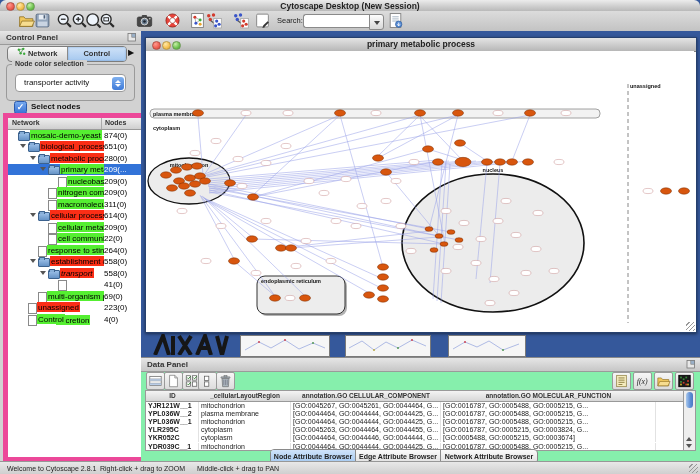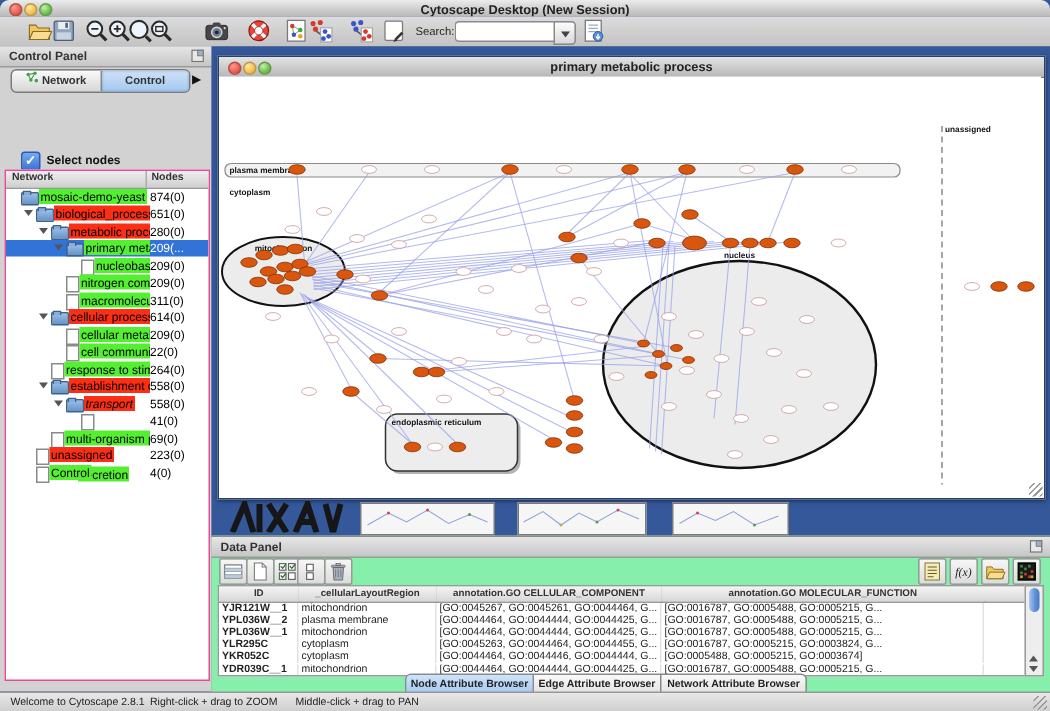--- a/index.html
+++ b/index.html
@@ -49,21 +49,21 @@
   #dropdown .stepper{position:absolute;right:1.5px;top:1.5px;bottom:1.5px;width:12px;border-radius:3px;
     background:linear-gradient(#7fb0ef,#3f7bd8);}
   #dropdown .stepper:before{content:"";position:absolute;left:3px;top:3px;
     border-left:3px solid transparent;border-right:3px solid transparent;border-bottom:3.5px solid #fff;}
   #dropdown .stepper:after{content:"";position:absolute;left:3px;bottom:3px;
     border-left:3px solid transparent;border-right:3px solid transparent;border-top:3.5px solid #fff;}
   #cpcheckbox{left:14px;top:70px;width:11px;height:11px;border-radius:2.5px;
     background:linear-gradient(#76a9ee,#3a73d6);border:1px solid #2a5aae;color:#fff;
     font-size:9px;line-height:10px;text-align:center;font-weight:bold;}
   #cpchecklbl{left:31px;top:71px;font-size:8px;color:#111;font-weight:bold;}
-  #cptree{left:3px;top:82px;width:135px;height:339px;background:#fff;border:1px solid #ec4899;overflow:hidden;}
+  #cptree{left:3px;top:82px;width:135px;height:339px;background:#fff;border:5px solid #ec4899;overflow:hidden;}
   #treehdr{left:0;top:0;width:100%;height:11px;background:linear-gradient(#efefef,#cfcfcf);
     border-bottom:1px solid #9a9a9a;font-size:7px;font-weight:bold;color:#333;}
   #treehdr .h1{position:absolute;left:4px;top:1px;}
   #treehdr .h2{position:absolute;left:97px;top:1px;}
   #treehdr .div{position:absolute;left:93px;top:0;bottom:0;width:1px;background:#aaa;}
   .trow{left:0;width:135px;height:11.5px;font-size:8px;line-height:11px;white-space:nowrap;}
   .trow.sel{background:#3273d8;}
   .trow .chip{position:absolute;top:.5px;height:10px;padding:0 1px;color:#000;overflow:hidden;white-space:nowrap;}
   .chip.green{background:#55ef31;}
   .chip.red{background:#fb2e16;}
@@ -246,20 +246,27 @@
           </svg>
       </span>
       <span>Network</span>
     </div>
     <div class="s active">
       <span>Control</span>
     </div>
   </div>
   <span class="abs" id="tabarrow">▶</span>
 
+  <div class="abs" id="cpfield">
+    <span class="legend">Node color selection</span>
+    <div class="abs" id="dropdown">
+      <span class="v">transporter activity</span>
+      <span class="stepper"></span>
+    </div>
+  </div>
   <div class="abs" id="cpcheckbox">✓</div>
   <span class="abs" id="cpchecklbl">Select nodes</span>
 
   <div class="abs" id="cptree">
     <div class="abs" id="treehdr">
       <span class="h1">Network</span>
       <span class="h2">Nodes</span>
       <span class="div"></span>
     </div>
     <div id="treerows">

